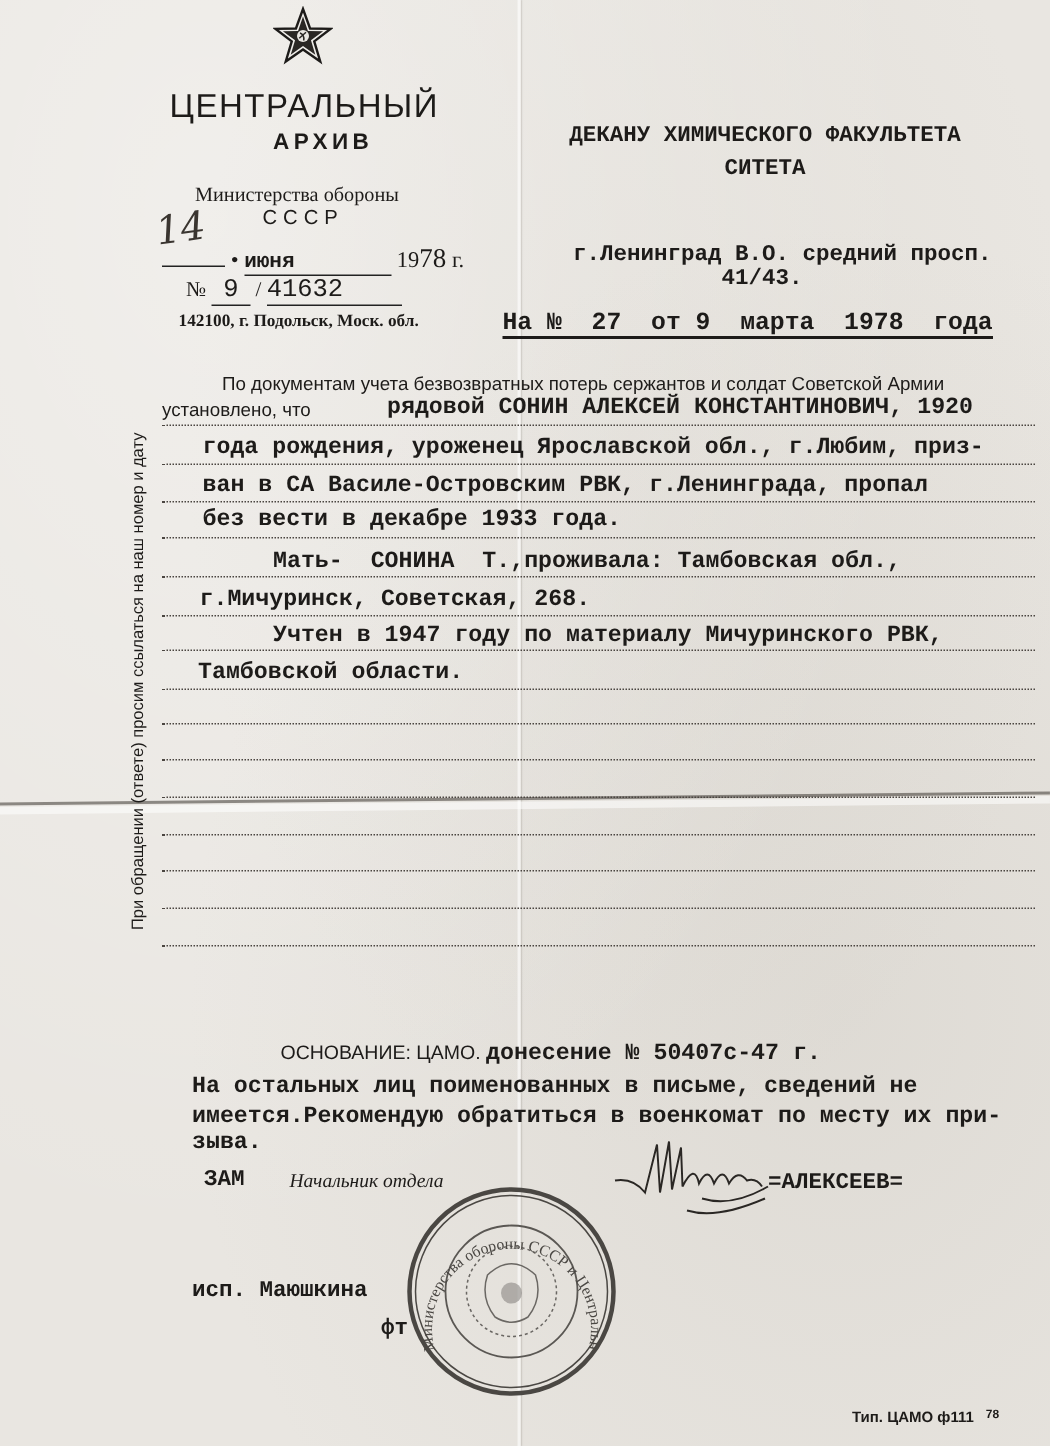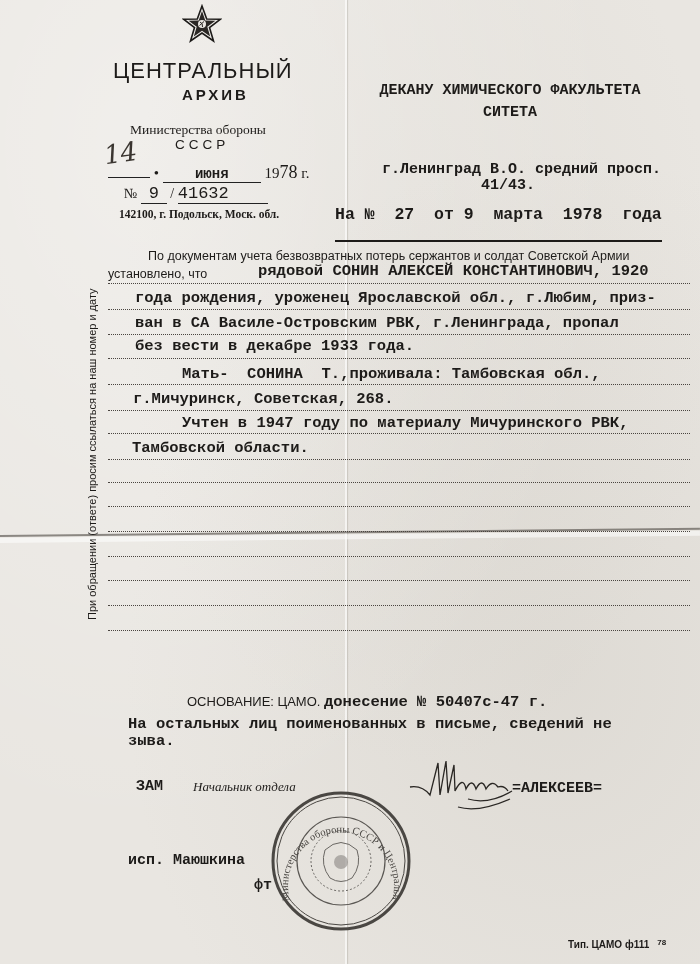--- a/index.html
+++ b/index.html
@@ -30,21 +30,21 @@
     .num-line { left: 124px; top: 184px; font-size: 14px; }
     .num-line .typed { font-family: "Liberation Mono", monospace; font-size: 17px; }
     .num-line .u { display: inline-block; border-bottom: 1px solid #222; }
     .addr { left: 119px; top: 208px; font-size: 11.5px; font-weight: bold; }
 
     .mono { font-family: "Liberation Mono", monospace; font-weight: bold; }
     .recipient { left: 320px; top: 80px; width: 380px; font-size: 15px; line-height: 22px; }
     .recipient .c { text-align: center; }
     .rec-city { left: 382px; top: 161px; font-size: 15px; }
     .rec-city2 { left: 481px; top: 177px; font-size: 15px; }
-    .ref { left: 335px; top: 205px; font-size: 16.5px; border-bottom: 2px solid #1d1b19; padding-bottom: 16px; }
+    .ref { left: 335px; top: 205px; font-size: 16.5px; border-bottom: 2px solid #1d1b19; padding-bottom: 0; }
 
     .intro { left: 148px; top: 239px; font-family: "Liberation Sans", sans-serif; font-size: 12.5px; margin-top: 10px; }
     .side { left: 86px; top: 620px; transform: rotate(-90deg); transform-origin: left top; width: 390px; font-family: "Liberation Sans", sans-serif; font-size: 11px; white-space: nowrap; }
 
     .line { position: absolute; left: 108px; width: 582px; height: 0; border-bottom: 1.5px dotted #4a4540; }
     .body-text { position: absolute; font-size: 15.5px; white-space: nowrap; }
     .label-small { font-family: "Liberation Sans", sans-serif; font-weight: normal; font-size: 12.5px; }
 
     .basis { left: 187px; top: 693px; font-family: "Liberation Sans", sans-serif; font-size: 13px; }
     .basis .mono { font-size: 15.5px; }
@@ -73,21 +73,21 @@
   <path d="M17.5,21.5 L22,17.5 M18,18 Q21,19 20.5,23" stroke="#2a2724" stroke-width="1" fill="none"></path>
 </svg>
 <div class="abs hdr-title1">ЦЕНТРАЛЬНЫЙ</div>
 <div class="abs hdr-title2">АРХИВ</div>
 <div class="abs hdr-ministry">Министерства обороны</div>
 <div class="abs hdr-country">СССР</div>
 <div class="abs hand-day">14</div>
 <div class="abs date-line">
   <span class="blank" style="width:42px;"></span>
   <span>•</span>
-  <span class="blank" style="width:98px; text-align:center;"><span class="typed">июня</span></span>
+  <span class="blank" style="width:98px; text-align:left;"><span class="typed">июня</span></span>
   <span>19</span><span style="font-size:18px;">78</span>
   <span>г.</span>
 </div>
 <div class="abs num-line">
   <span>№</span>
   <span class="u" style="width:26px; text-align:center;"><span class="typed">9</span></span>
   <span>/</span>
   <span class="u" style="width:90px;"><span class="typed">41632</span></span>
 </div>
 <div class="abs addr">142100, г. Подольск, Моск. обл.</div>
@@ -129,20 +129,21 @@
 <div class="body-text mono" style="left:133px; top:390px;">г.Мичуринск, Советская, 268.</div>
 <div class="body-text mono" style="left:182px; top:414px;">Учтен в 1947 году по материалу Мичуринского РВК,</div>
 <div class="body-text mono" style="left:132px; top:439px;">Тамбовской области.</div>
 
 <div class="abs basis">
   <span>ОСНОВАНИЕ: ЦАМО.</span>
   <span class="mono">донесение № 50407с-47 г.</span>
 </div>
 <div class="abs note mono">
   <div>На остальных лиц поименованных в письме, сведений не</div>
+  <div>имеется.Рекомендую обратиться в военкомат по месту их при-</div>
   <div style="line-height:14px;">зыва.</div>
 </div>
 
 <div class="abs zam mono">ЗАМ</div>
 <div class="abs zam-title">Начальник отдела</div>
 <svg class="abs signature" viewBox="0 0 110 60">
   <path d="M2,32 Q14,30 22,40 L30,8 L32,40 L38,6 L40,38 L46,10 L47,36 Q55,20 58,34 Q64,22 68,34 Q74,22 78,34 Q84,24 90,32 Q96,30 100,36 M60,44 Q80,50 104,36 M50,52 Q70,58 102,44" fill="none" stroke="#2a2724" stroke-width="1.3"></path>
 </svg>
 <div class="abs signer mono">=АЛЕКСЕЕВ=</div>
 

